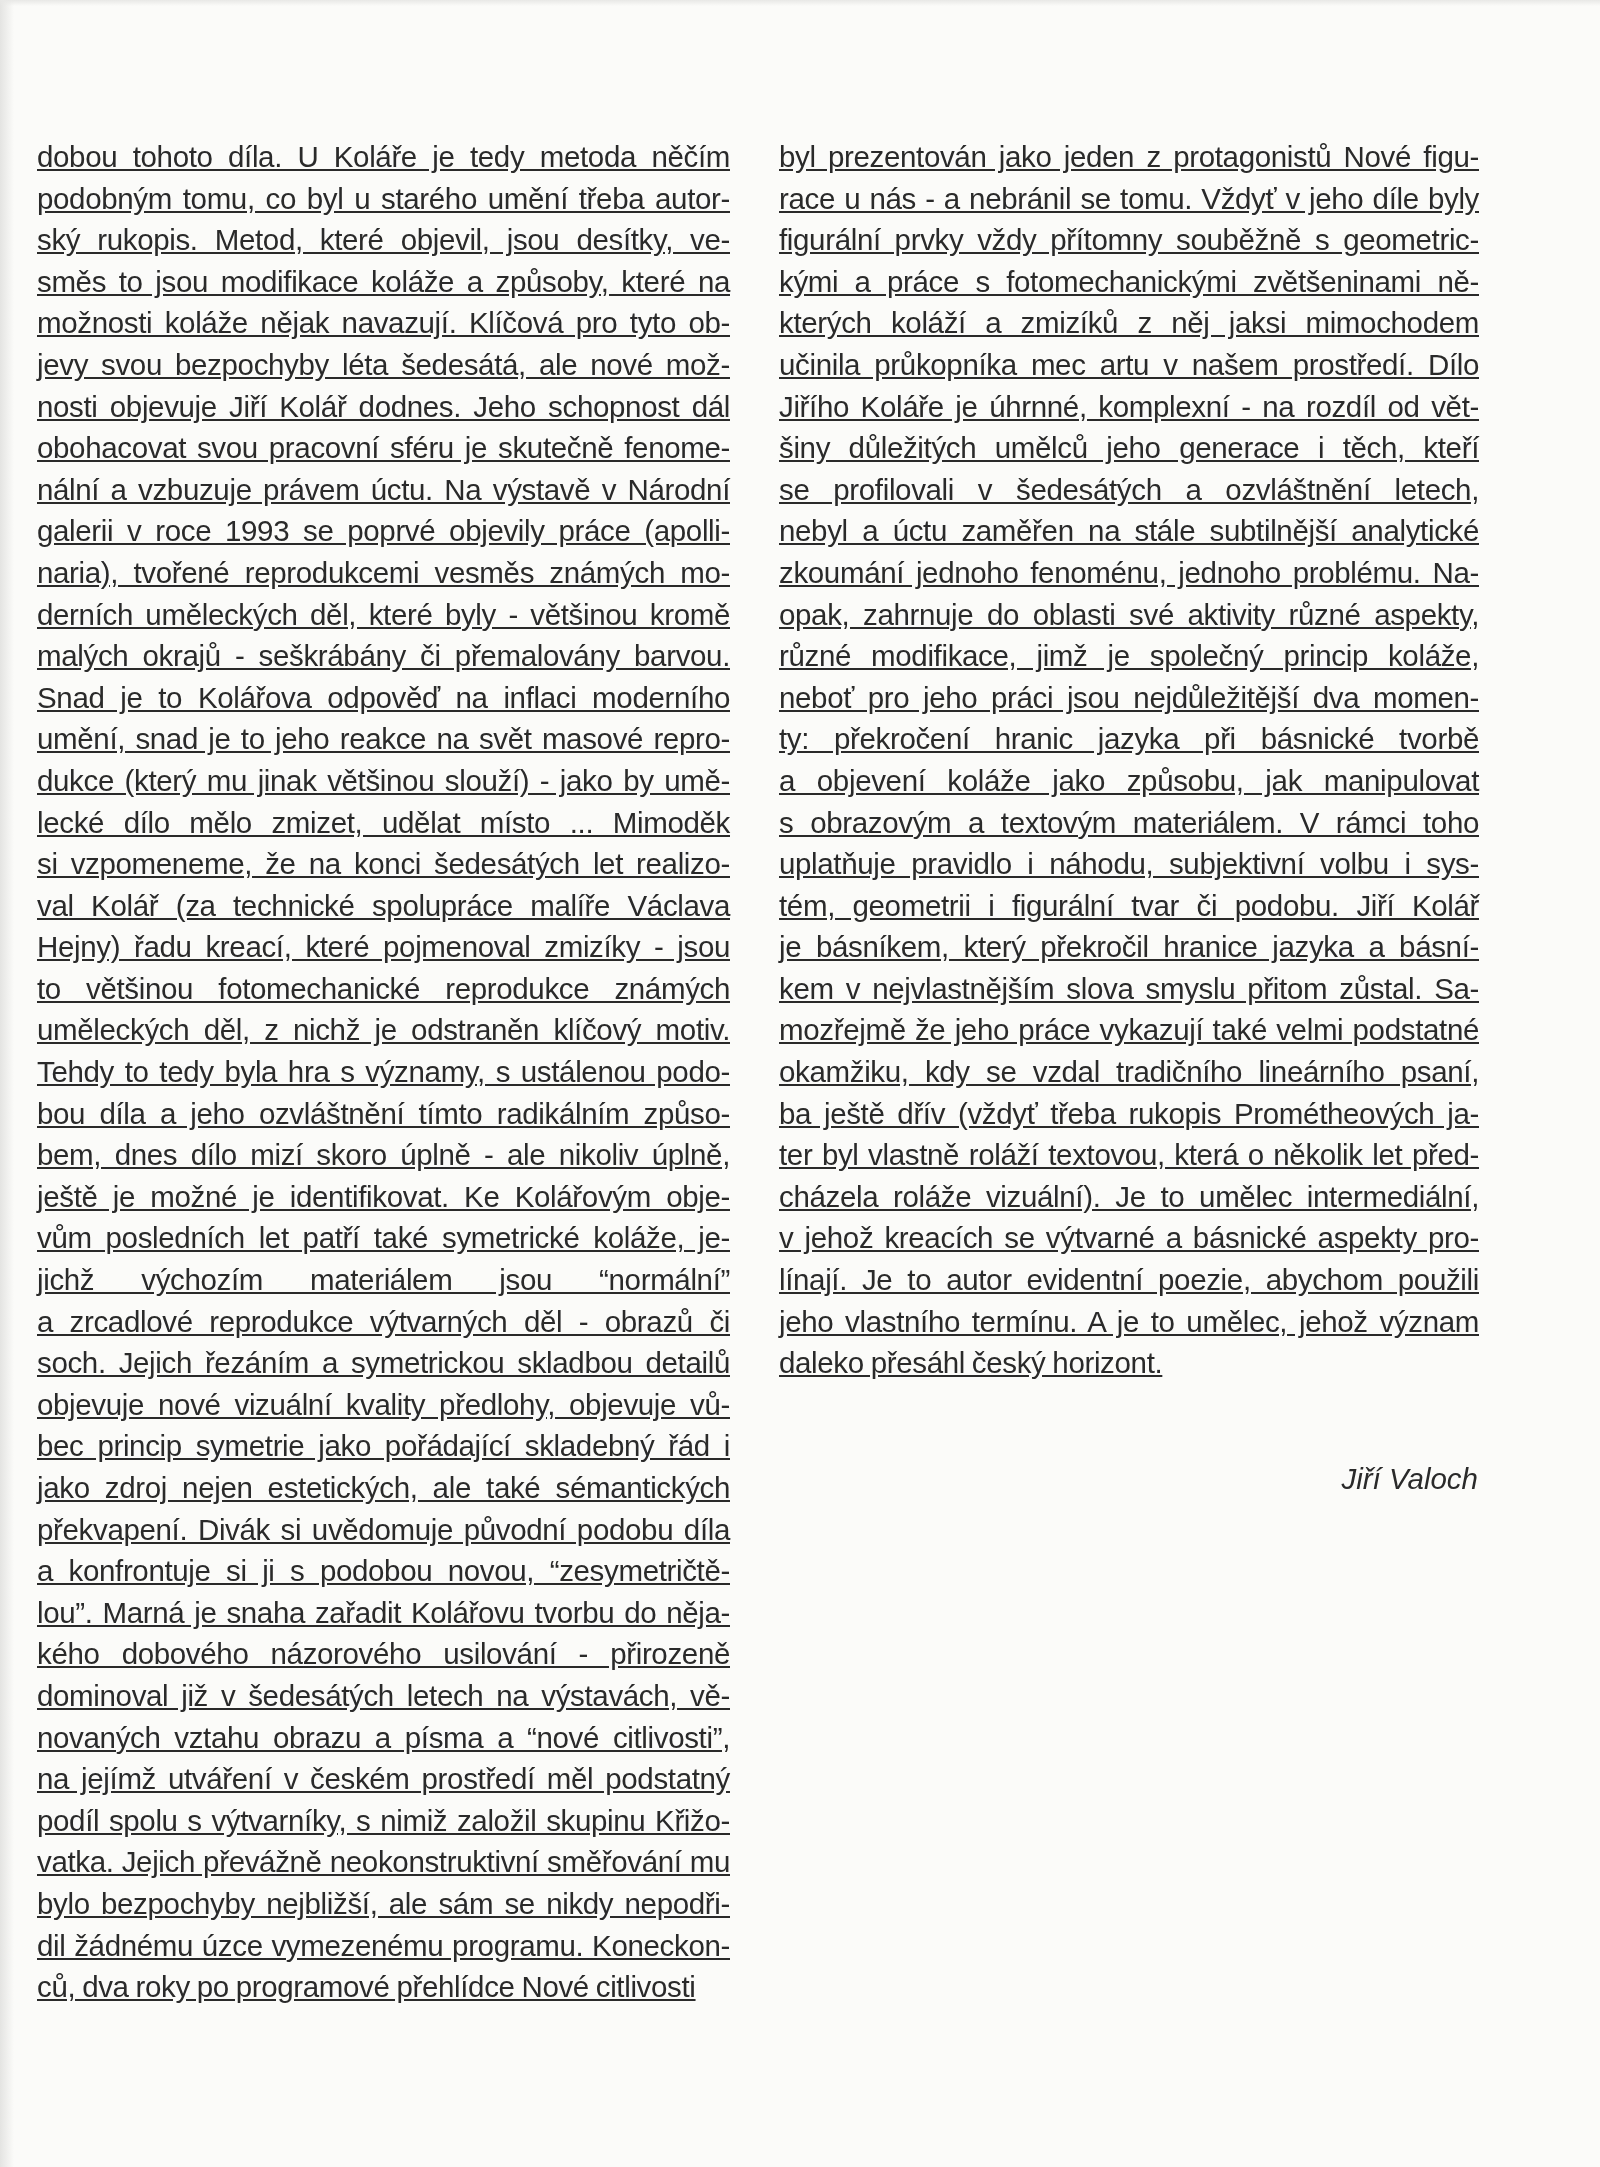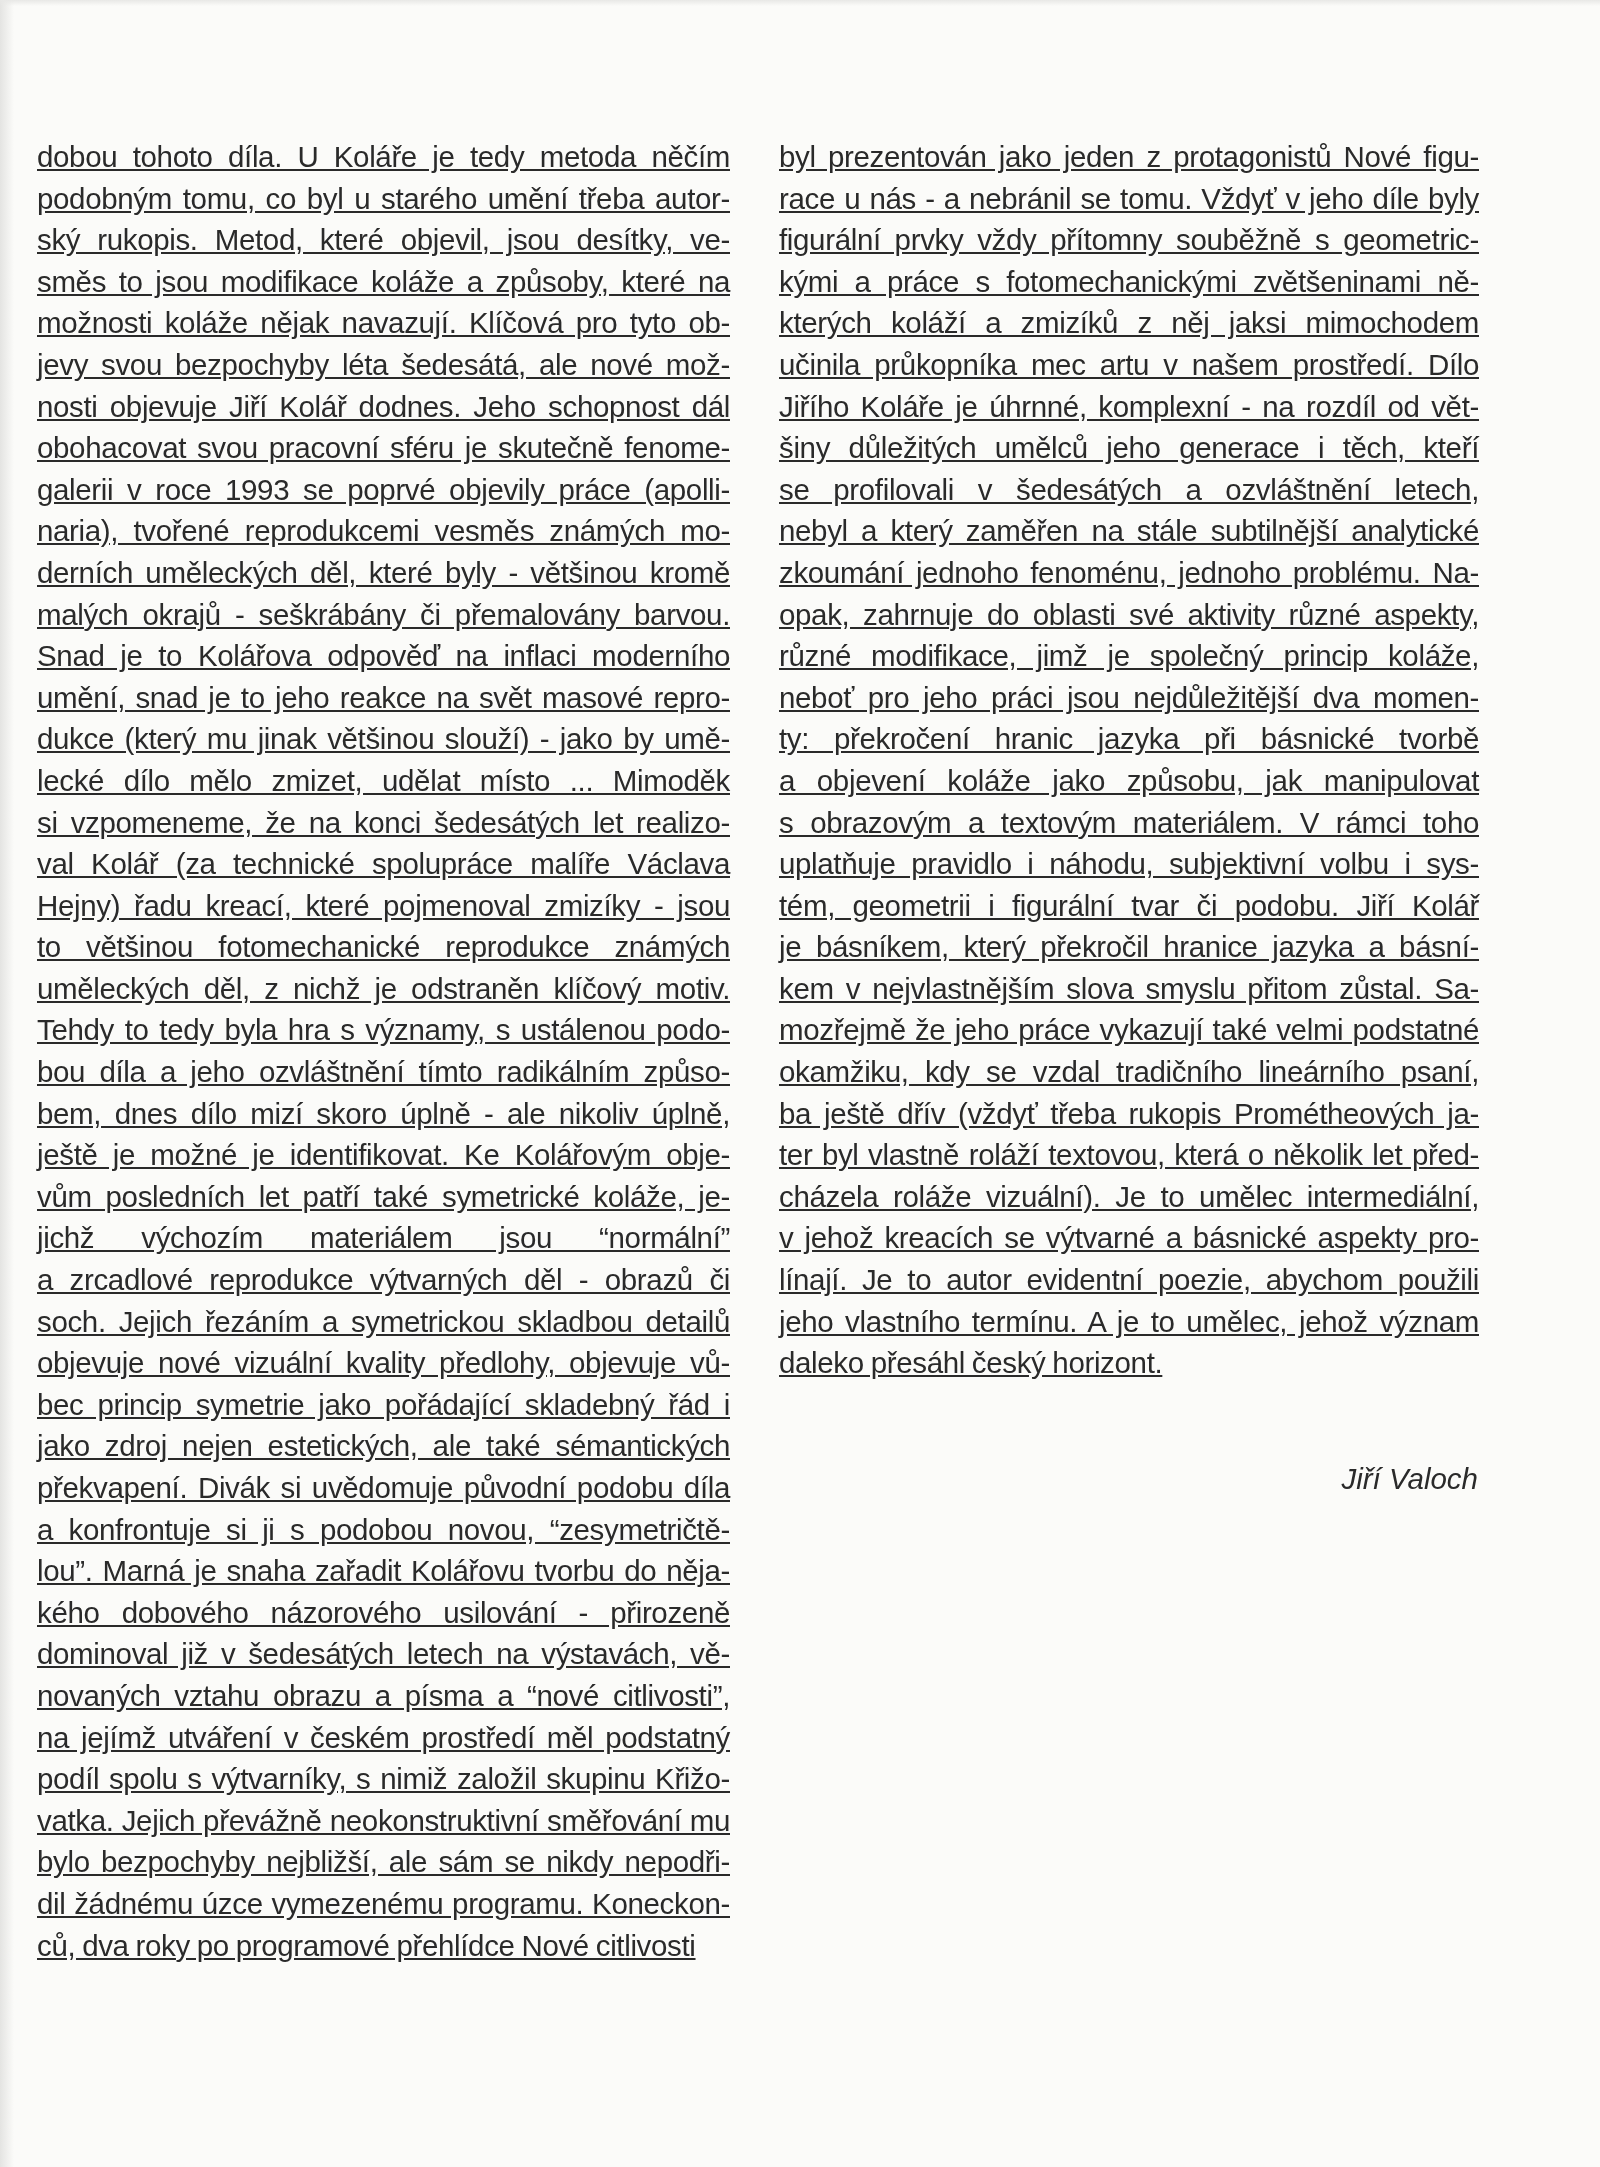--- a/index.html
+++ b/index.html
@@ -49,20 +49,21 @@
 
 <div class="column col-left" id="col-left">
     <span class="line">dobou tohoto díla. U Koláře je tedy metoda něčím</span>
     <span class="line">podobným tomu, co byl u starého umění třeba autor-</span>
     <span class="line">ský rukopis. Metod, které objevil, jsou desítky, ve-</span>
     <span class="line">směs to jsou modifikace koláže a způsoby, které na</span>
     <span class="line">možnosti koláže nějak navazují. Klíčová pro tyto ob-</span>
     <span class="line">jevy svou bezpochyby léta šedesátá, ale nové mož-</span>
     <span class="line">nosti objevuje Jiří Kolář dodnes. Jeho schopnost dál</span>
     <span class="line">obohacovat svou pracovní sféru je skutečně fenome-</span>
+    <span class="line">nální a vzbuzuje právem úctu. Na výstavě v Národní</span>
     <span class="line">galerii v roce 1993 se poprvé objevily práce (apolli-</span>
     <span class="line">naria), tvořené reprodukcemi vesměs známých mo-</span>
     <span class="line">derních uměleckých děl, které byly - většinou kromě</span>
     <span class="line">malých okrajů - seškrábány či přemalovány barvou.</span>
     <span class="line">Snad je to Kolářova odpověď na inflaci moderního</span>
     <span class="line">umění, snad je to jeho reakce na svět masové repro-</span>
     <span class="line">dukce (který mu jinak většinou slouží) - jako by umě-</span>
     <span class="line">lecké dílo mělo zmizet, udělat místo ... Mimoděk</span>
     <span class="line">si vzpomeneme, že na konci šedesátých let realizo-</span>
     <span class="line">val Kolář (za technické spolupráce malíře Václava</span>
@@ -96,21 +97,21 @@
 <div class="column col-right" id="col-right">
     <span class="line">byl prezentován jako jeden z protagonistů Nové figu-</span>
     <span class="line">race u nás - a nebránil se tomu. Vždyť v jeho díle byly</span>
     <span class="line">figurální prvky vždy přítomny souběžně s geometric-</span>
     <span class="line">kými a práce s fotomechanickými zvětšeninami ně-</span>
     <span class="line">kterých koláží a zmizíků z něj jaksi mimochodem</span>
     <span class="line">učinila průkopníka mec artu v našem prostředí. Dílo</span>
     <span class="line">Jiřího Koláře je úhrnné, komplexní - na rozdíl od vět-</span>
     <span class="line">šiny důležitých umělců jeho generace i těch, kteří</span>
     <span class="line">se profilovali v šedesátých a ozvláštnění letech,</span>
-    <span class="line">nebyl a který zaměřen na stále subtilnější analytické</span>
+    <span class="line">nebyl a úctu zaměřen na stále subtilnější analytické</span>
     <span class="line">zkoumání jednoho fenoménu, jednoho problému. Na-</span>
     <span class="line">opak, zahrnuje do oblasti své aktivity různé aspekty,</span>
     <span class="line">různé modifikace, jimž je společný princip koláže,</span>
     <span class="line">neboť pro jeho práci jsou nejdůležitější dva momen-</span>
     <span class="line">ty: překročení hranic jazyka při básnické tvorbě</span>
     <span class="line">a objevení koláže jako způsobu, jak manipulovat</span>
     <span class="line">s obrazovým a textovým materiálem. V rámci toho</span>
     <span class="line">uplatňuje pravidlo i náhodu, subjektivní volbu i sys-</span>
     <span class="line">tém, geometrii i figurální tvar či podobu. Jiří Kolář</span>
     <span class="line">je básníkem, který překročil hranice jazyka a básní-</span>

